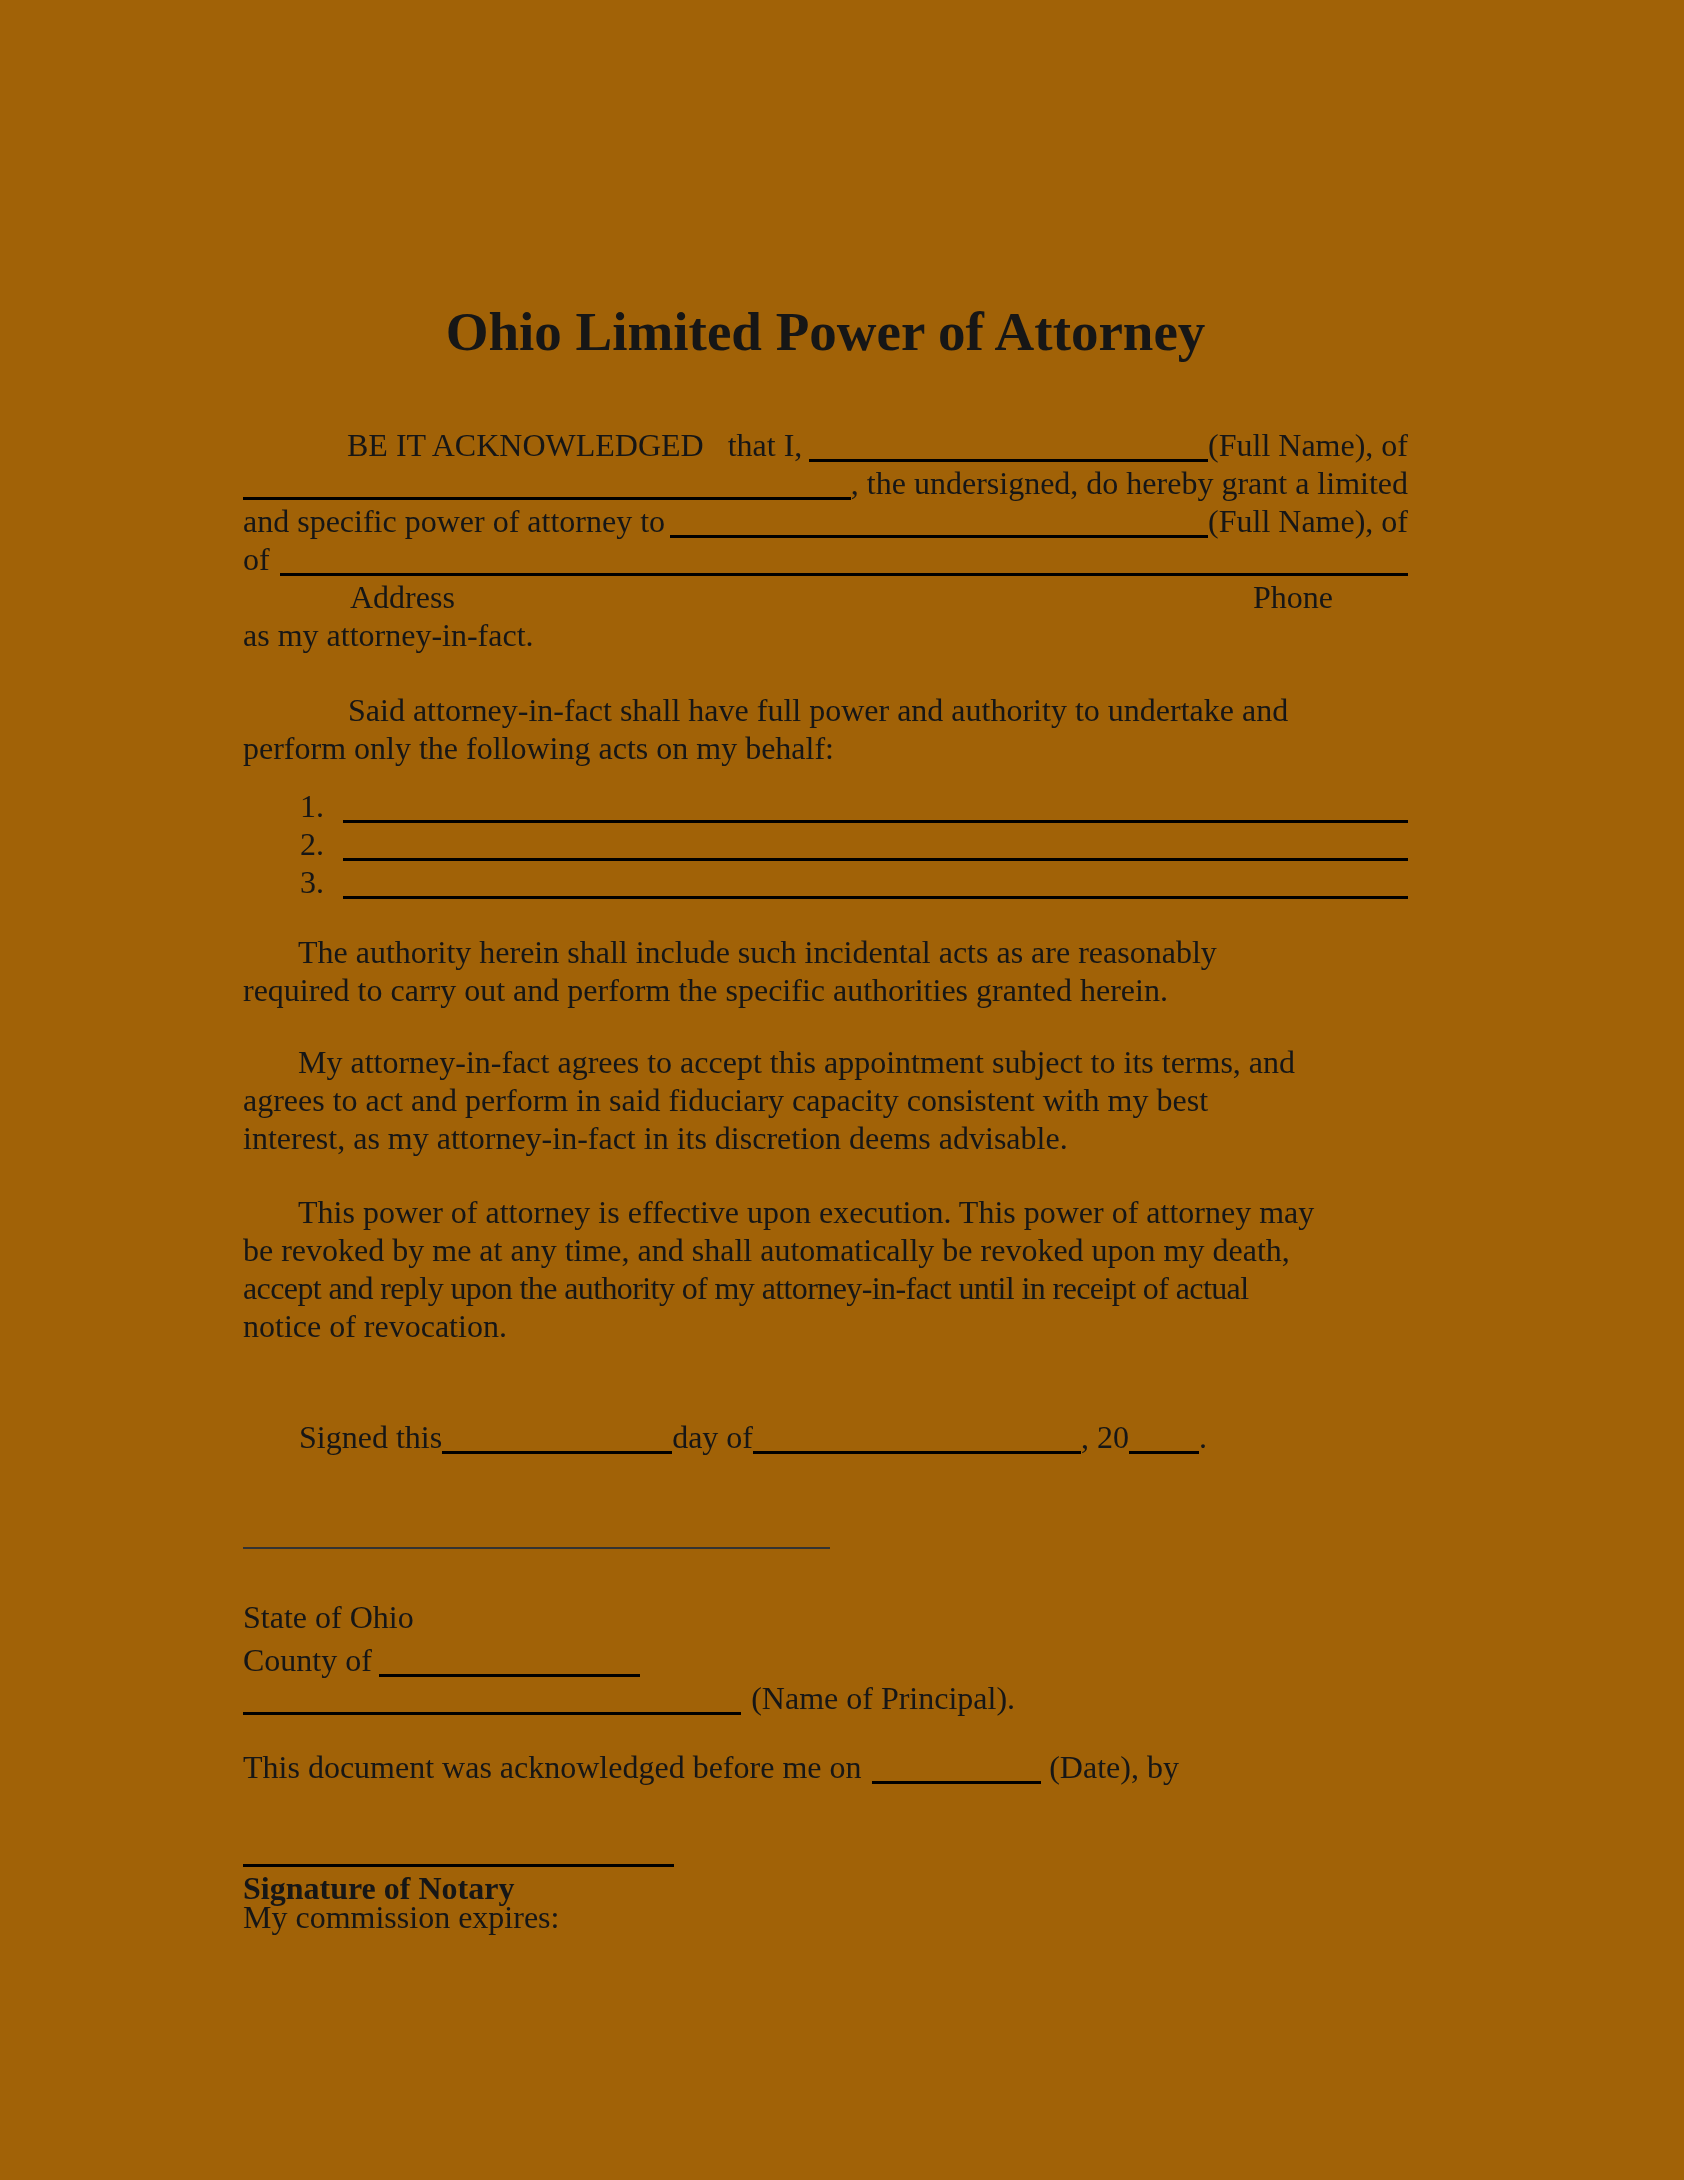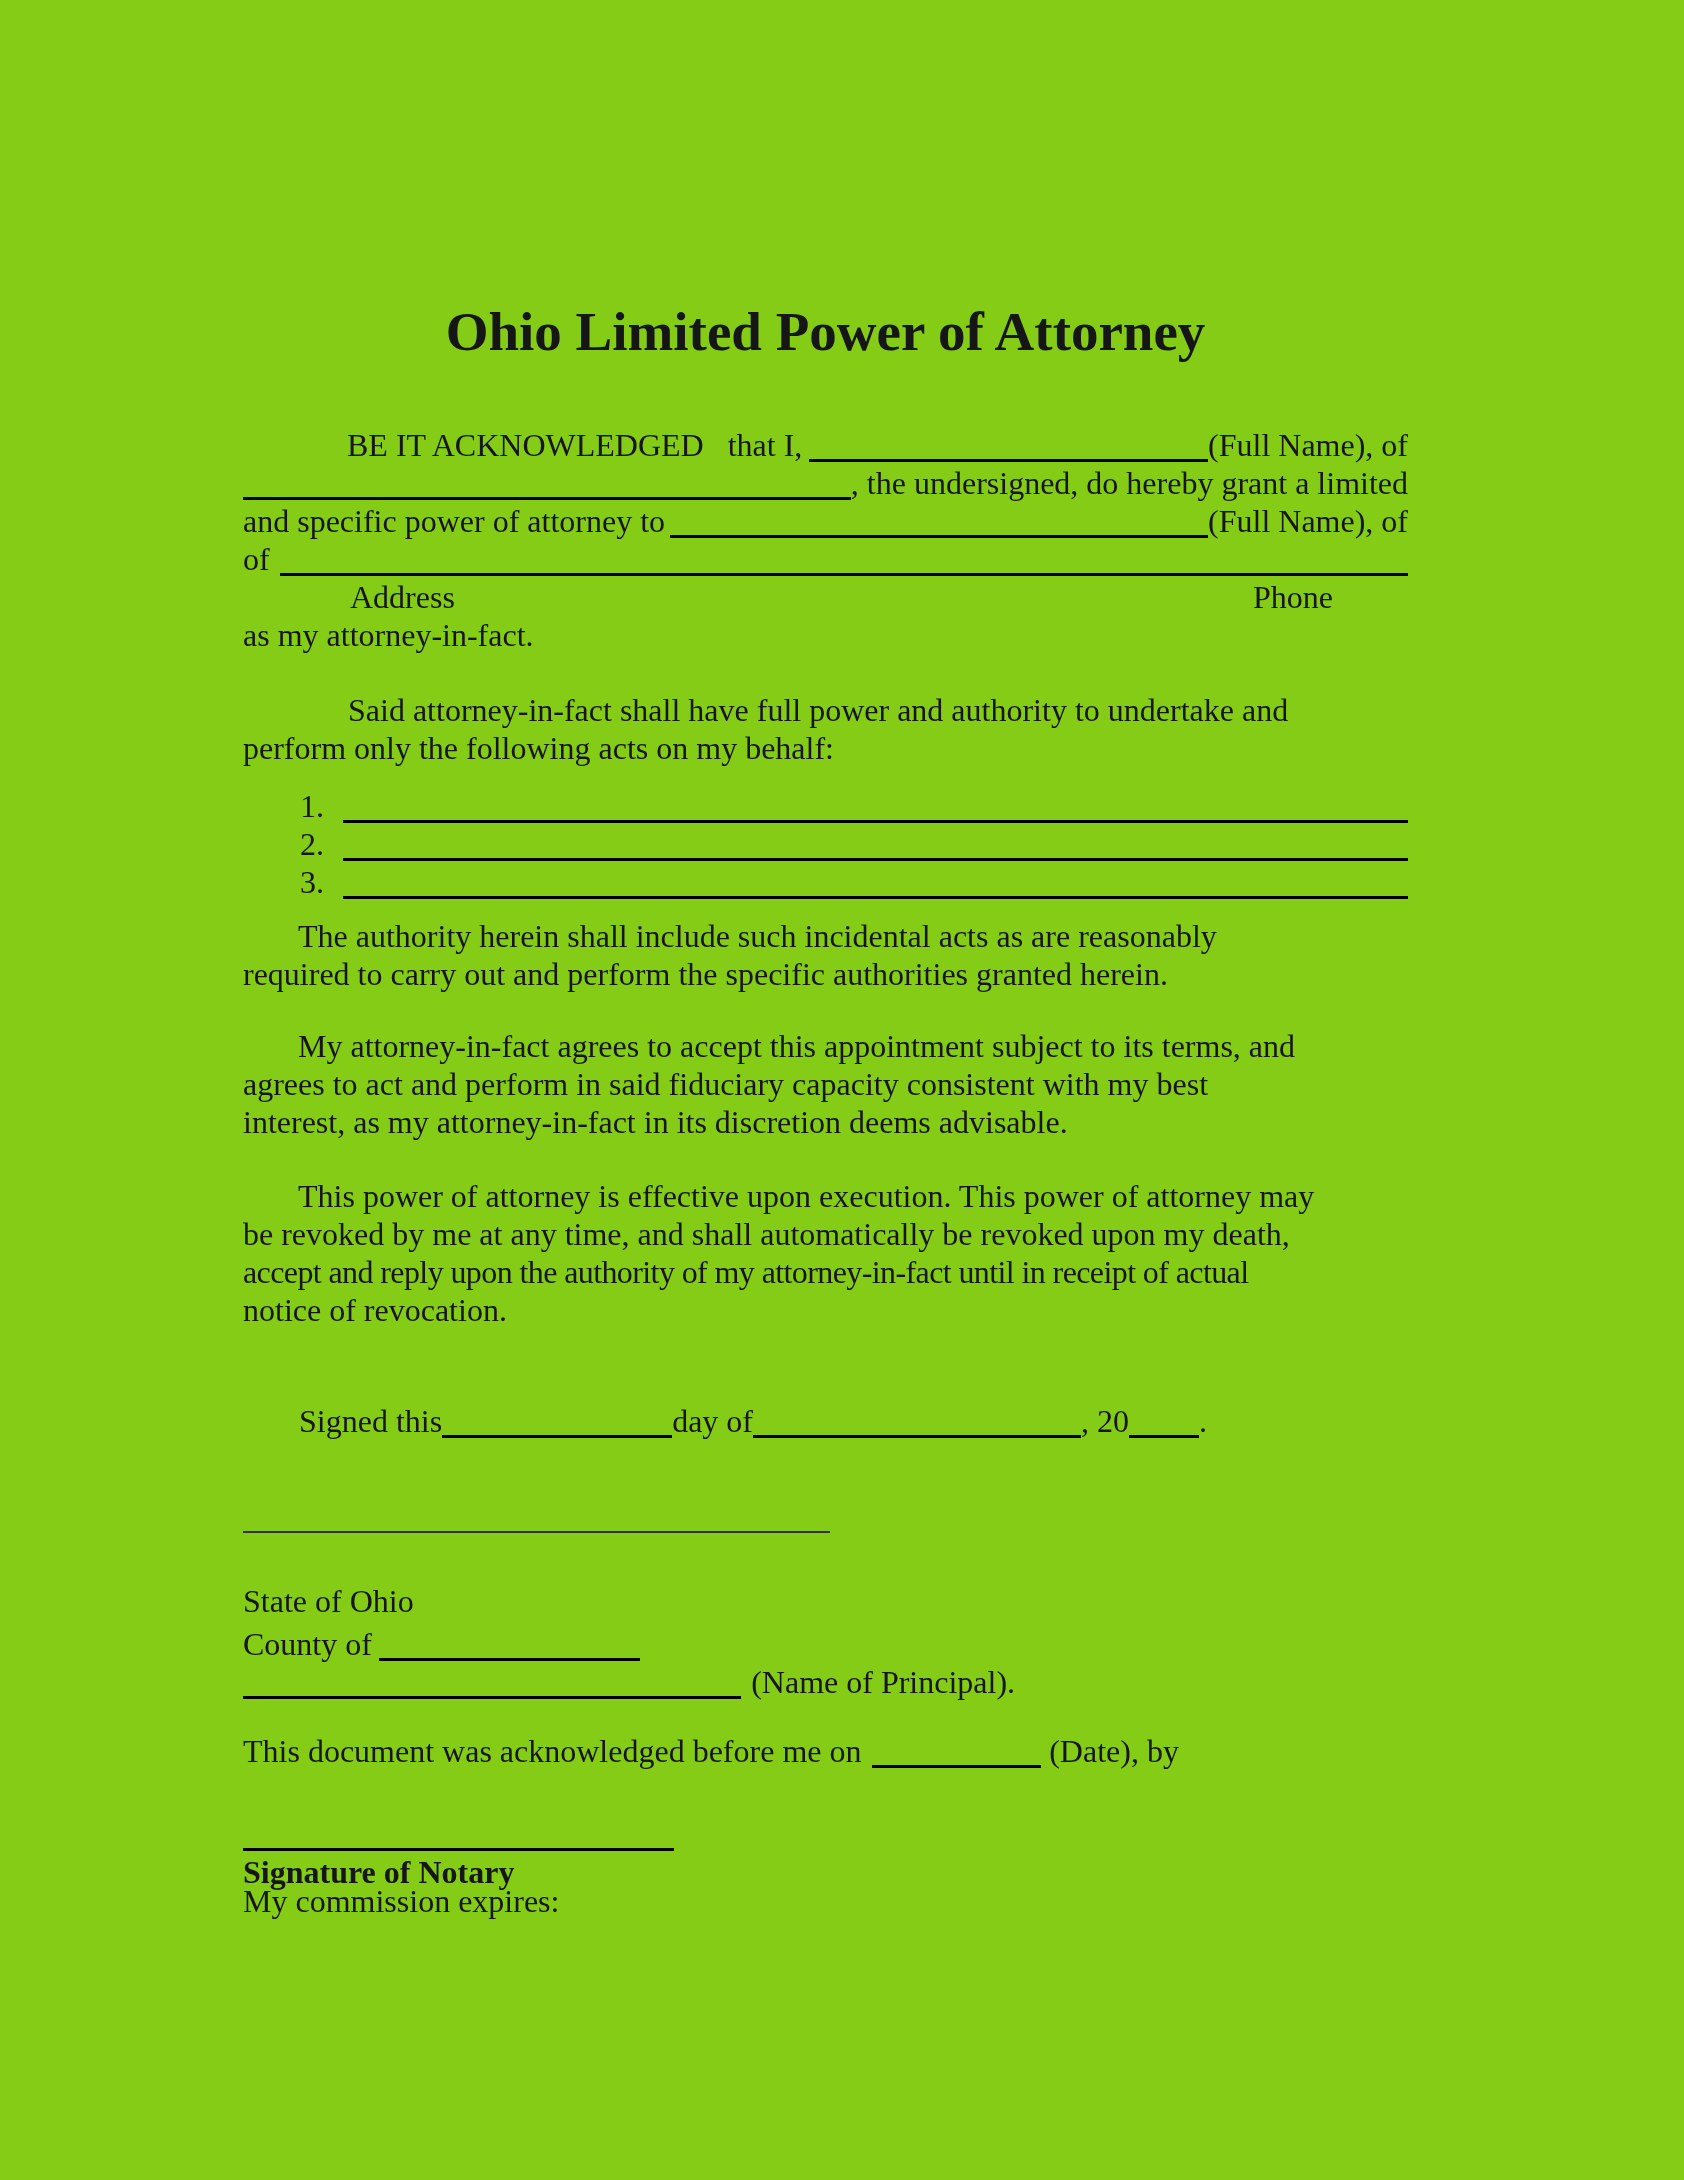--- a/index.html
+++ b/index.html
@@ -4,21 +4,21 @@
 <style>
   html, body {
     margin: 0;
     padding: 0;
     background: #ffffff;
   }
   .page {
     position: relative;
     width: 1685px;
     height: 2181px;
-    background: #84cc16;
+    background: #a16207;
     color: #161616;
     font-family: "Liberation Serif", "DejaVu Serif", serif;
     font-size: 32px;
     line-height: 38px;
     overflow: hidden;
   }
   .content {
     position: absolute;
     left: 243px;
     top: 0;
@@ -52,21 +52,21 @@
   .addr-line {
     display: flex;
     justify-content: space-between;
     padding-left: 107px;
     padding-right: 75px;
   }
   .acts-row { display: flex; align-items: baseline; padding-left: 57px; }
   .acts-row .num { display: inline-block; width: 43px; flex: 0 0 auto; }
   .mt-p2     { margin-top: 37px; }
   .mt-acts   { margin-top: 20.4px; }
-  .mt-p3     { margin-top: 16px; text-align: right; }
+  .mt-p3     { margin-top: 32px; text-align: right; }
   .mt-p4     { margin-top: 34px; }
   .mt-p5     { margin-top: 36px; }
   .mt-signed { margin-top: 73px; }
   .squeeze { letter-spacing: -0.6px; }
   .sig-rule {
     width: 587px;
     height: 0;
     border-bottom: 2.6px solid #333333;
     margin-top: 91px;
   }

